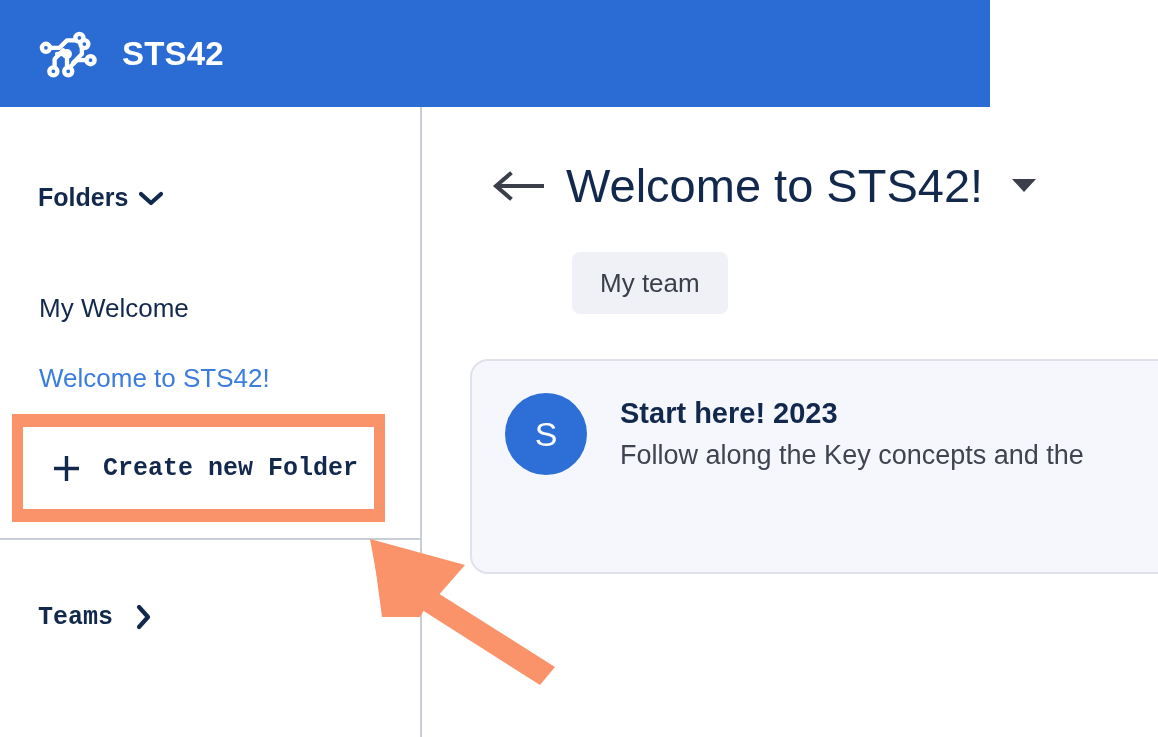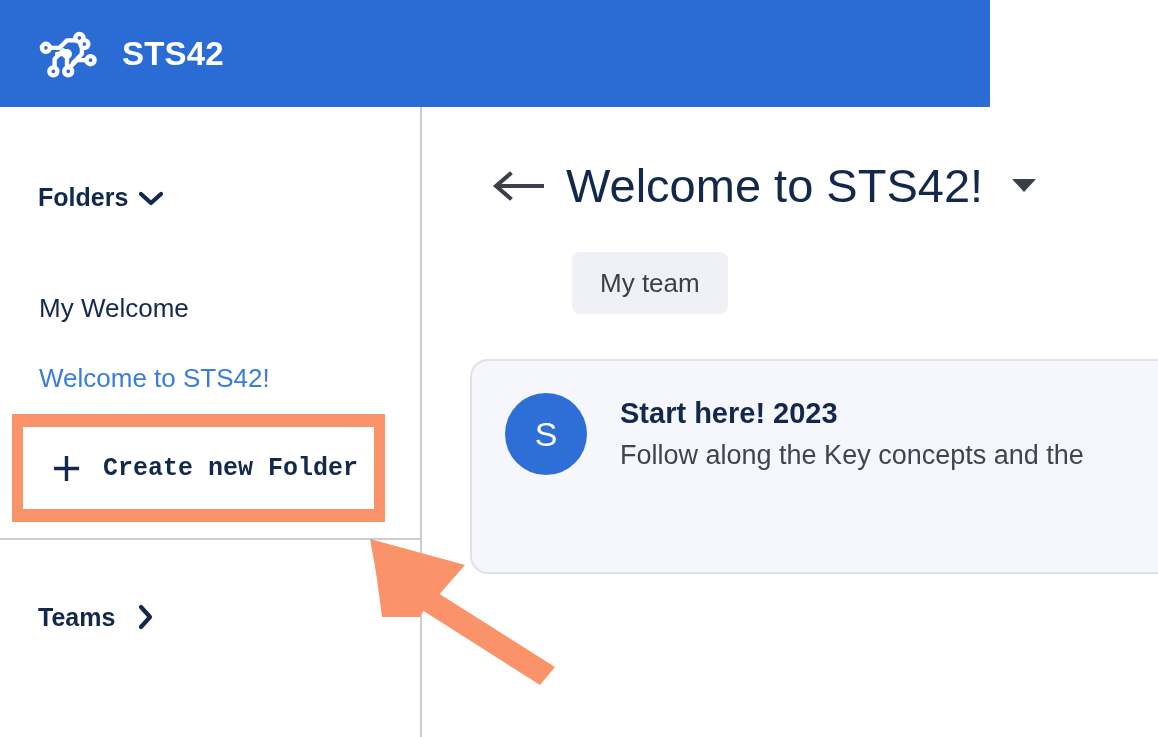--- a/index.html
+++ b/index.html
@@ -133,20 +133,21 @@
     display: flex;
     align-items: center;
     gap: 22px;
     cursor: pointer;
   }
   .teams-label {
     font-size: 25px;
     font-weight: bold;
     color: #12294d;
     line-height: 1;
+    font-family: Liberation Mono, monospace;
   }
   .chevron-right {
     width: 16px; height: 26px;
     display: block;
   }
 
   
   .main {
     position: absolute;
     left: 424px; top: 107px;

